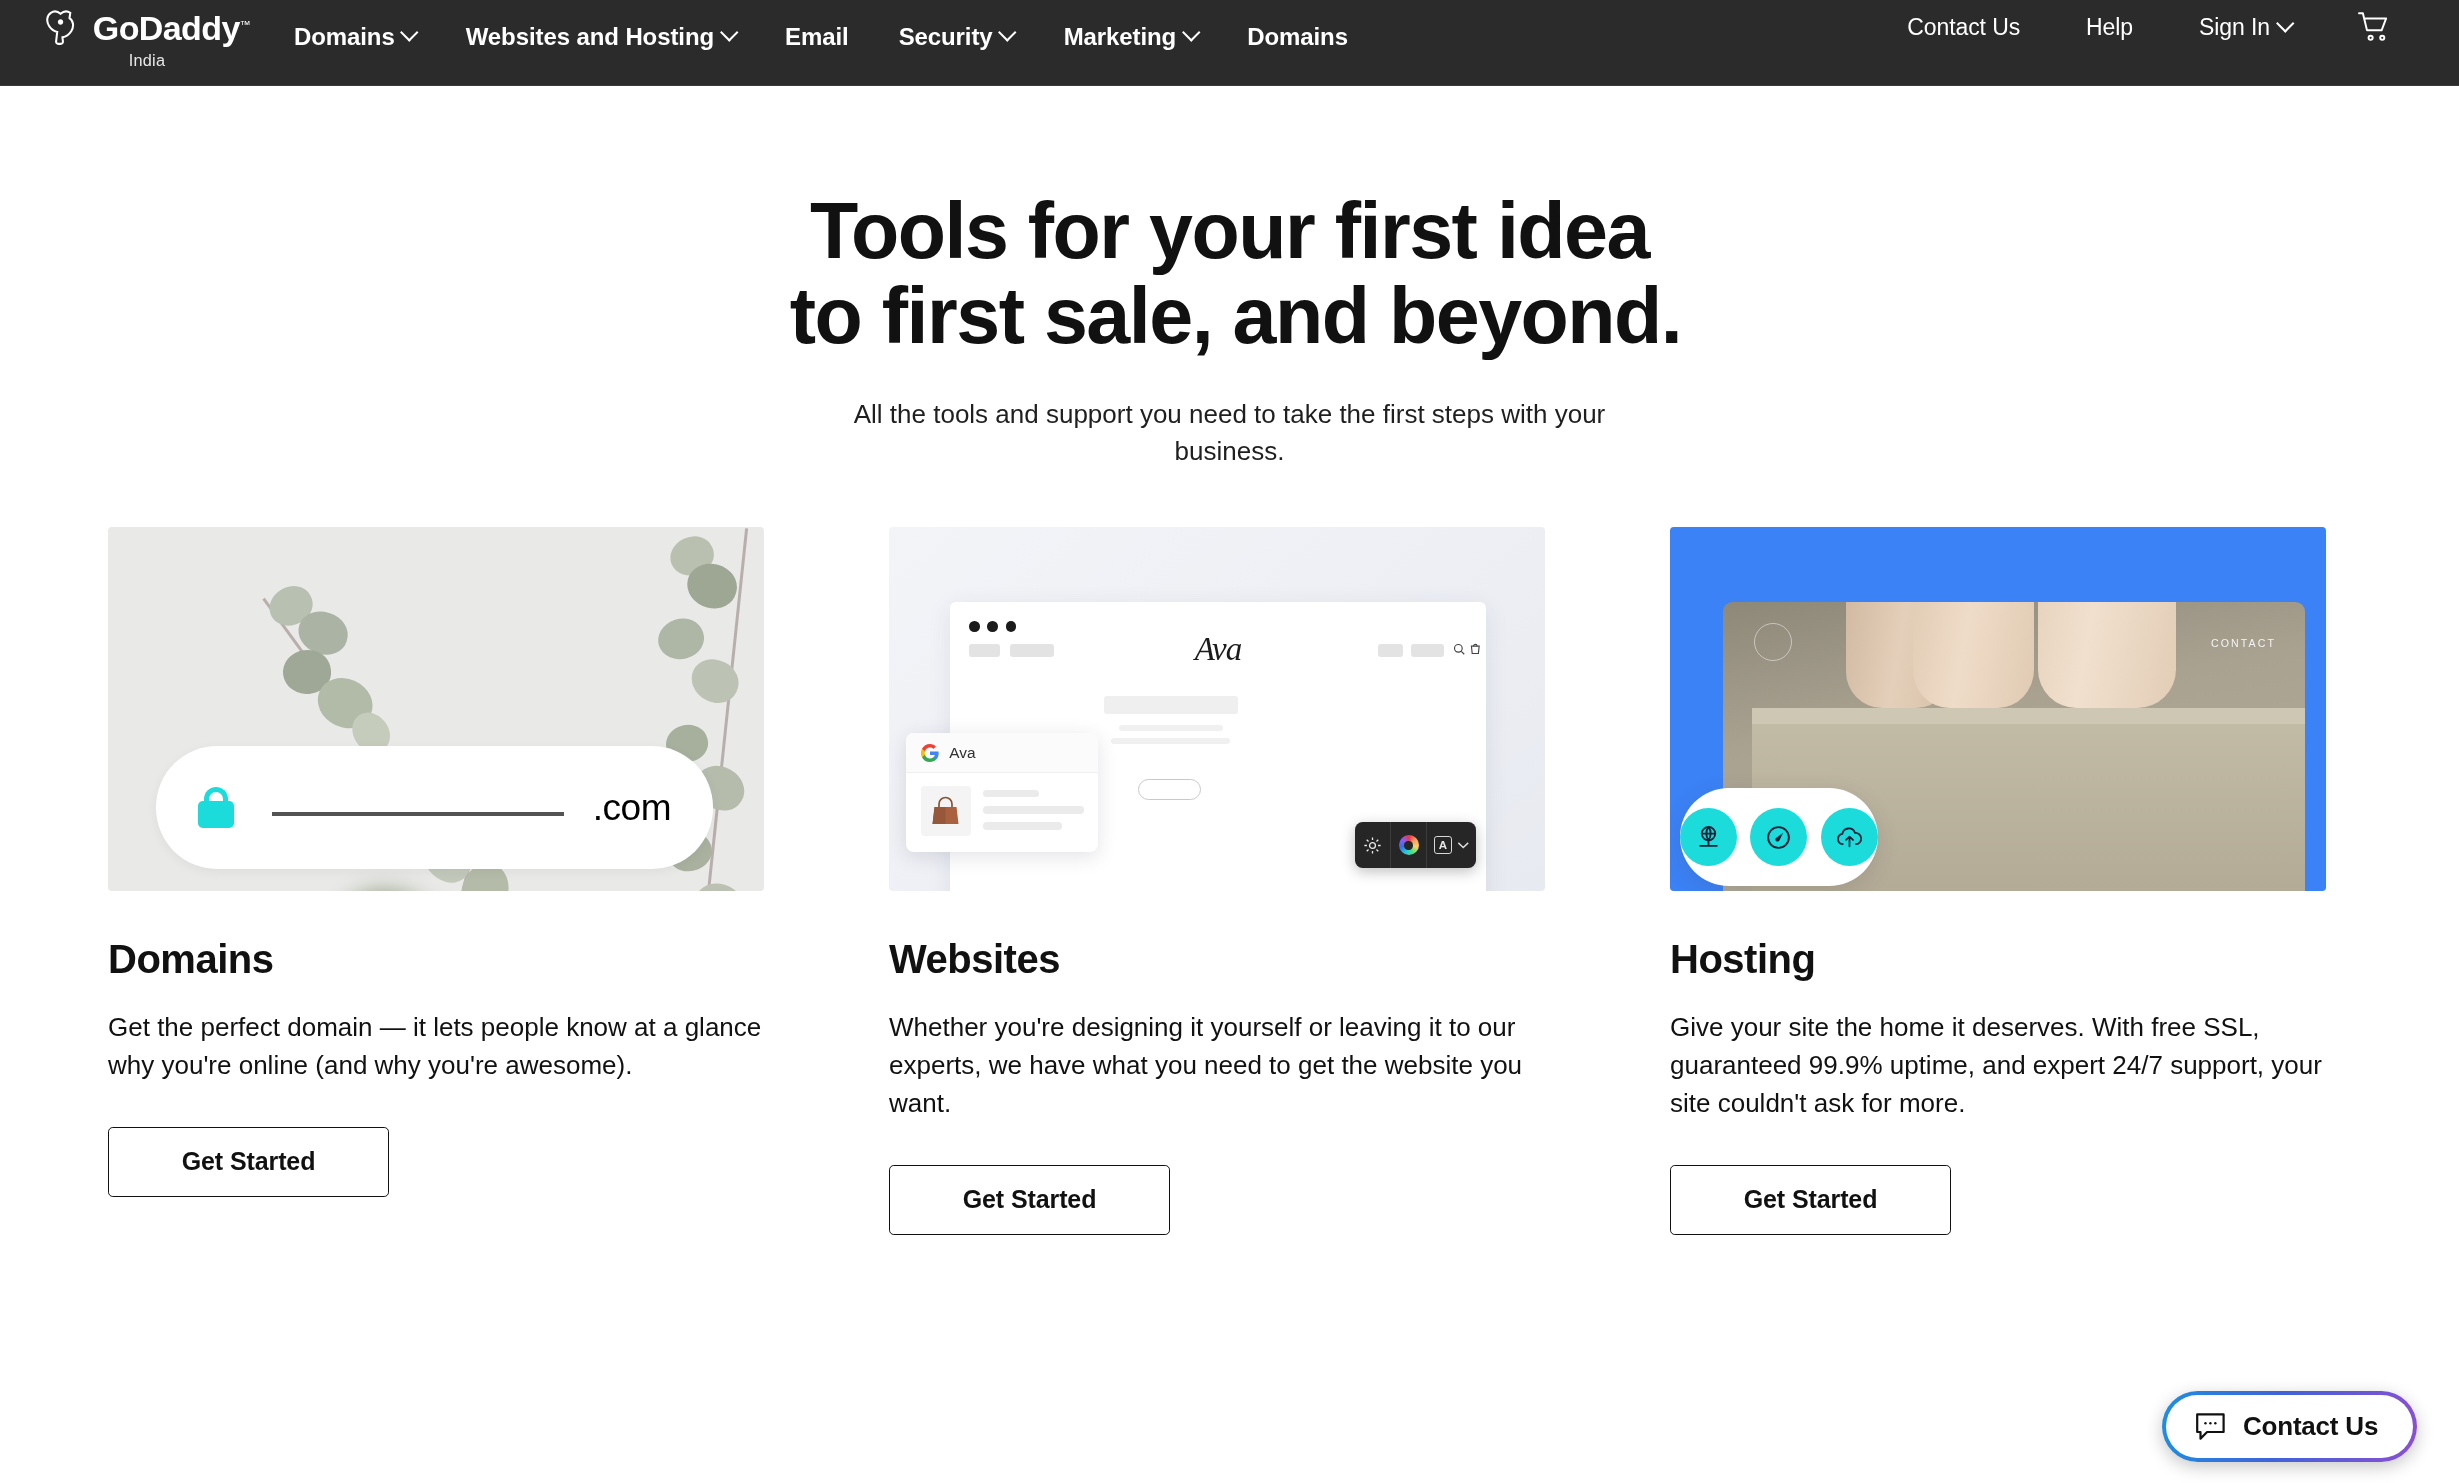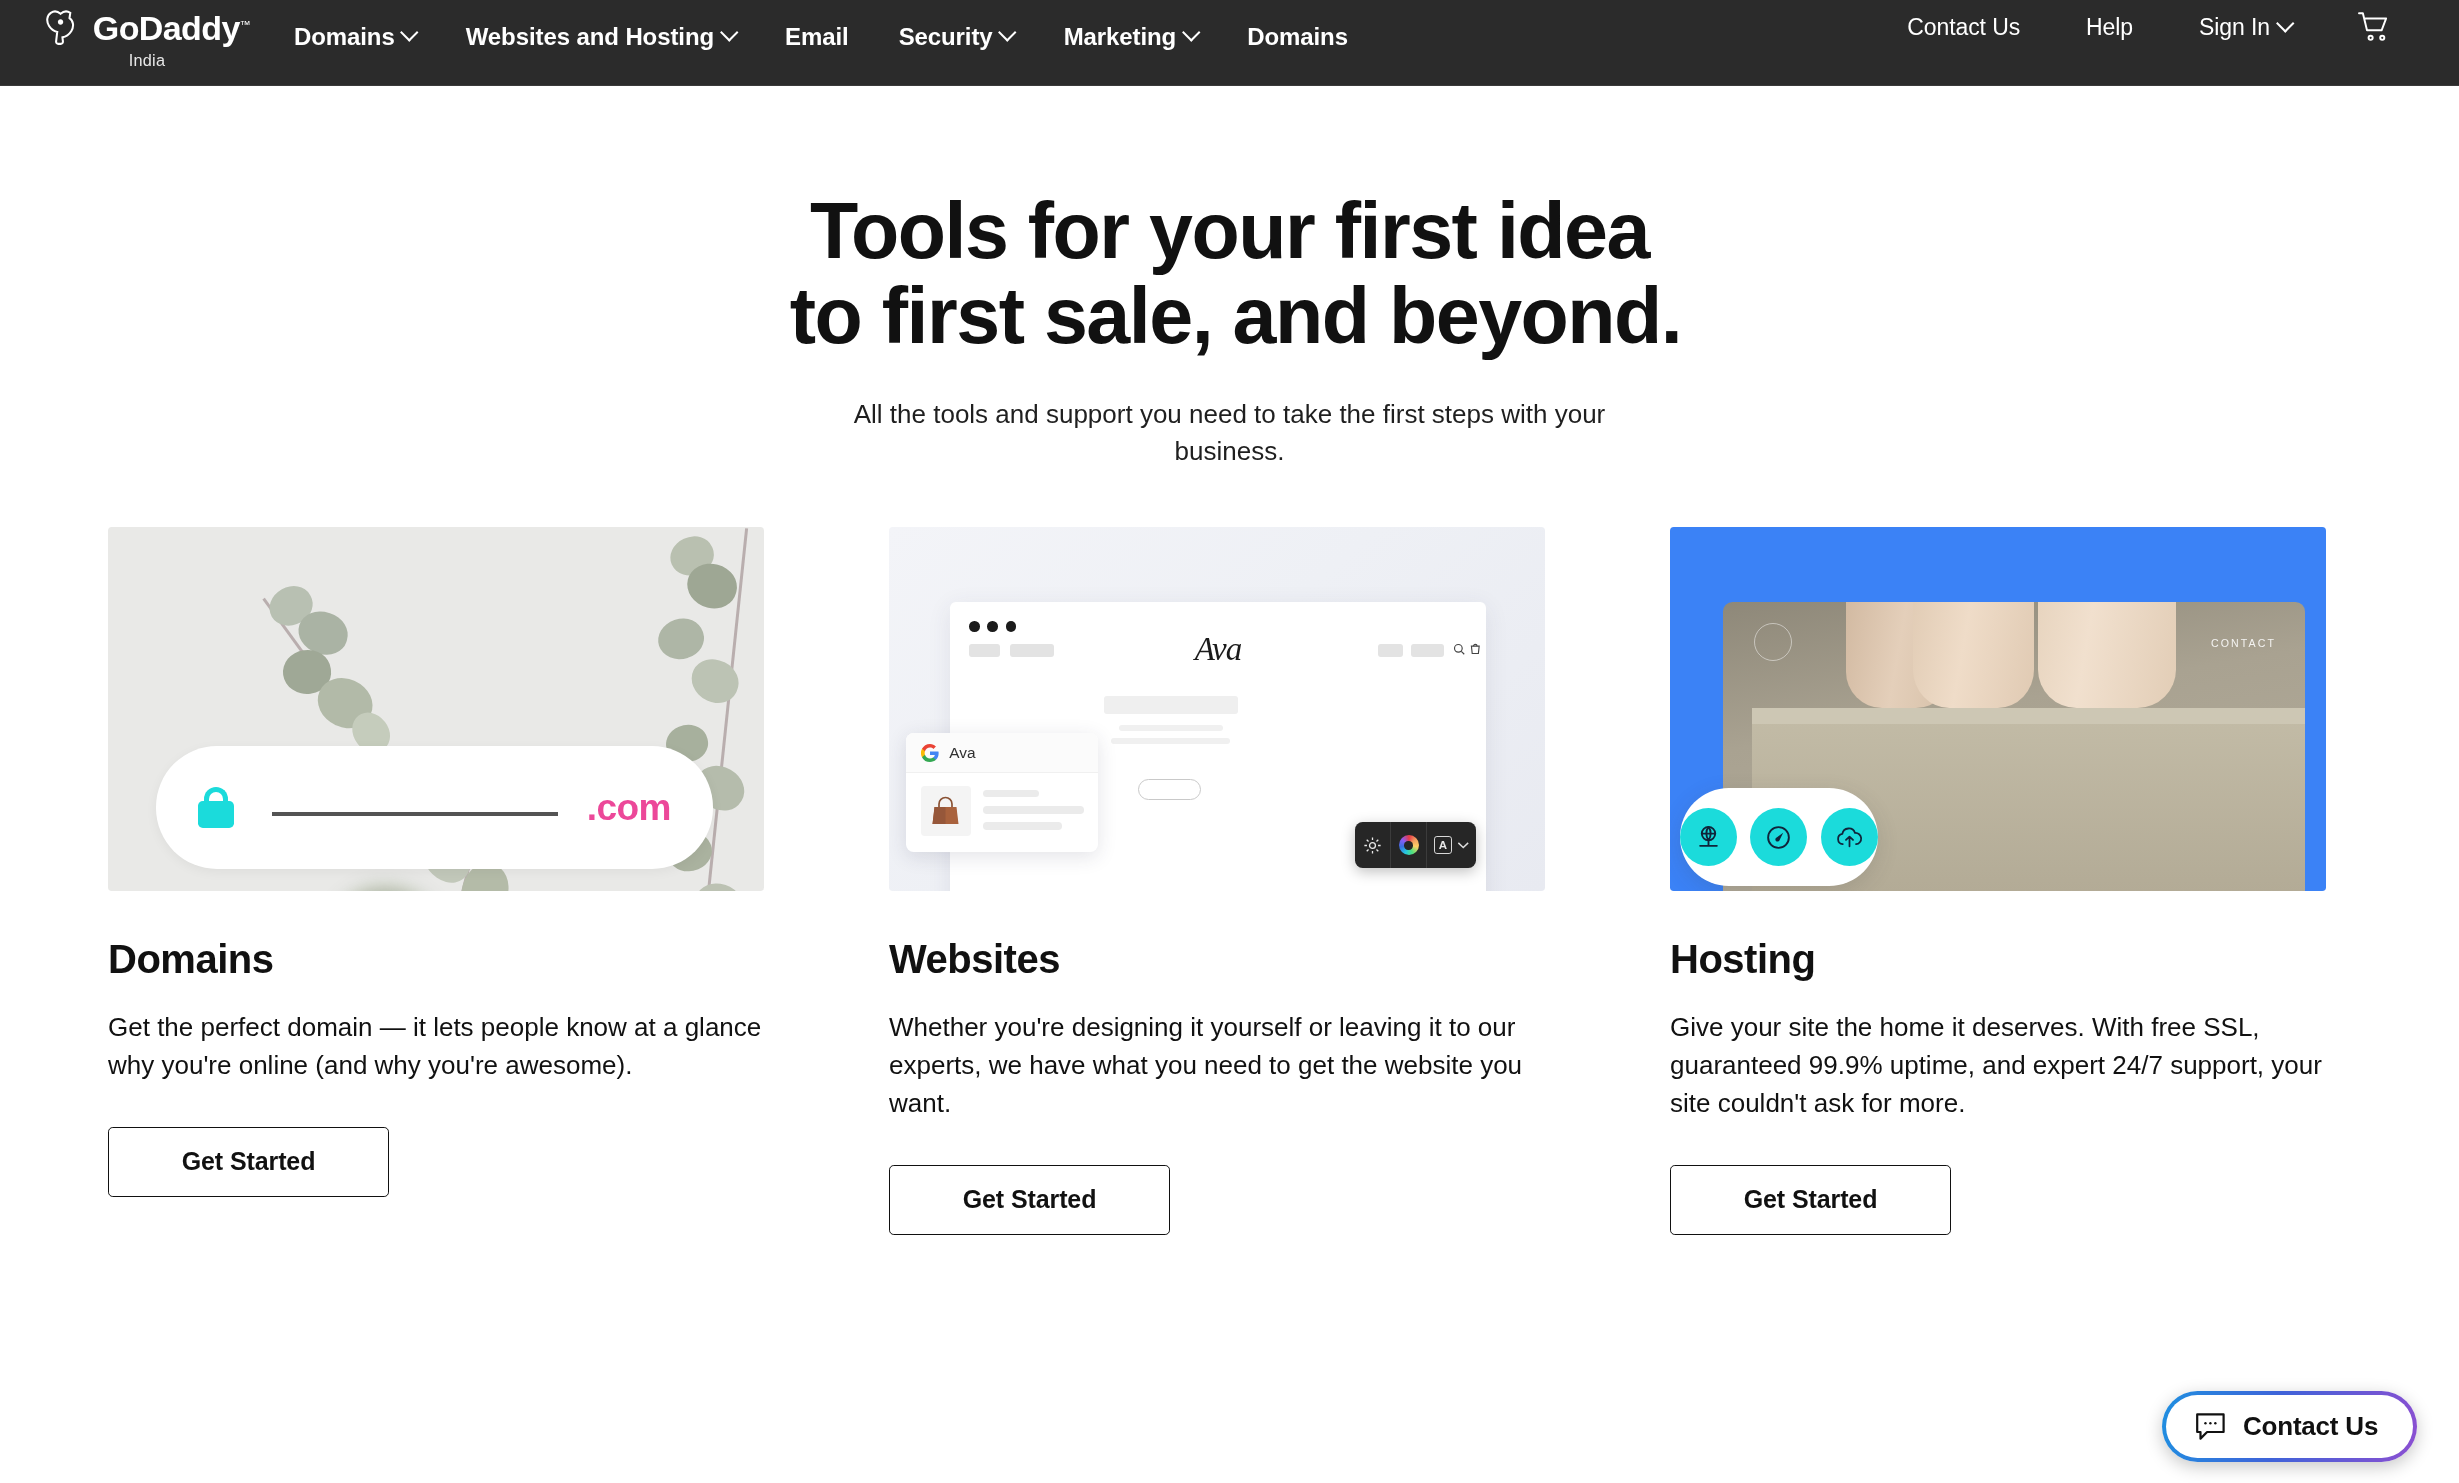--- a/index.html
+++ b/index.html
@@ -96,21 +96,21 @@
     background:#ffffff; border-radius:61px; z-index:5;
     box-shadow:0 2.9px 11.5px rgba(0,0,0,.05);
     display:flex; align-items:center; padding:0 42px;
   }
   .lock{ width:36px; height:41px; position:relative; flex:none; }
   .lock-body{ position:absolute; bottom:0; width:36px; height:27px; background:#1bdbdb; border-radius:4.8px; }
   .lock-sh{ position:absolute; top:0; left:5.8px; width:24px; height:23px;
             border:5.8px solid #1bdbdb; border-bottom:none;
             border-radius:12.5px 12.5px 0 0; box-sizing:border-box; }
   .sb-line{ flex:1; height:3.8px; background:#545454; margin:11.5px 29px 0 38px; }
-  .sb-tld{ font-size:37px; color:#ec4899; font-weight:700; letter-spacing:-0.5px; }
+  .sb-tld{ font-size:37px; color:#000000; font-weight:400; letter-spacing:-0.5px; }
 
   
   .m2{ background:linear-gradient(140deg,#f3f4f8 0%,#eef0f5 45%,#e8eaf1 100%); }
   .browser{
     position:absolute; left:61px; top:75px; width:536px; height:423px;
     background:#ffffff; border-radius:5.8px;
     box-shadow:0 5.8px 25px rgba(60,60,90,.09);
   }
   .dots{ position:absolute; left:19px; top:19px; display:flex; gap:7.7px; }
   .dots i{ width:10.6px; height:10.6px; border-radius:50%; background:#1b1b1b; display:block; }

